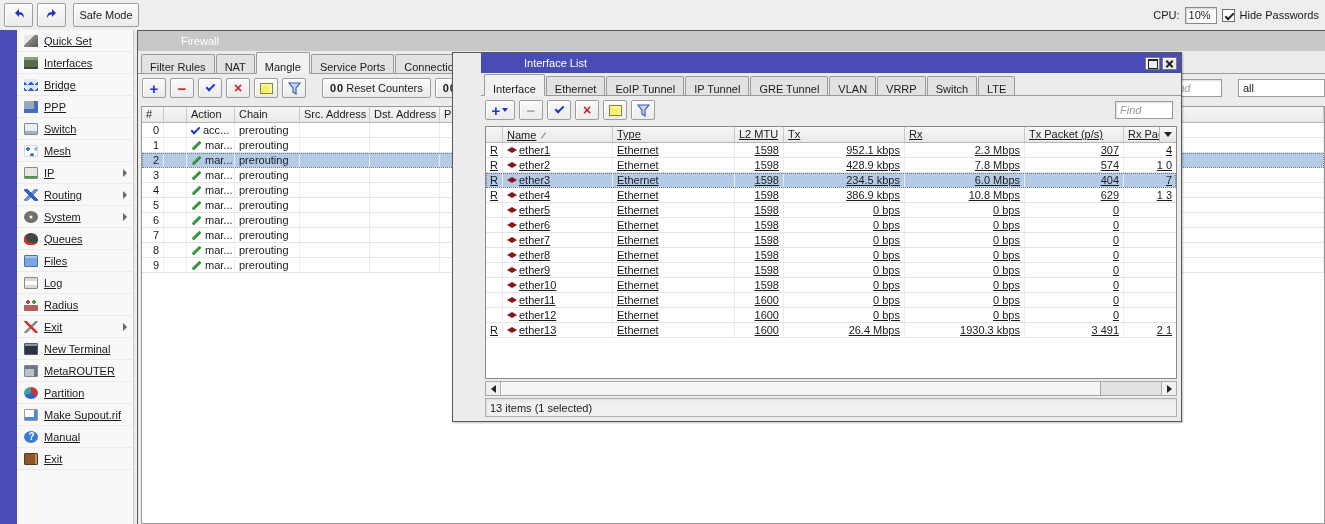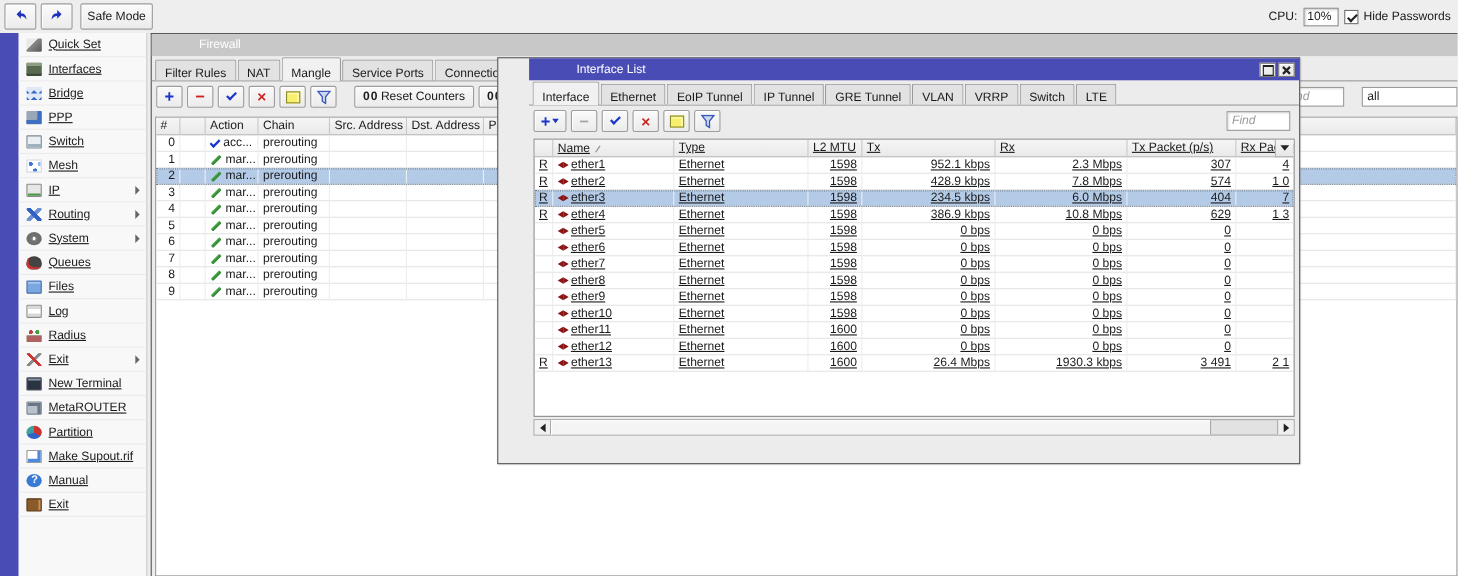--- a/index.html
+++ b/index.html
@@ -786,13 +786,16 @@
     <div class="scroll-btn">
         <span class="tri-left"></span>
       </div>
     <div class="scroll-thumb"></div>
     <div class="scroll-track-rest"></div>
     <div class="scroll-btn right">
         <span class="tri-right"></span>
       </div>
   </div>
 
+  <div class="statusbar">
+    <span>13 items (1 selected)</span>
+  </div>
 </div>
 
 </body></html>

